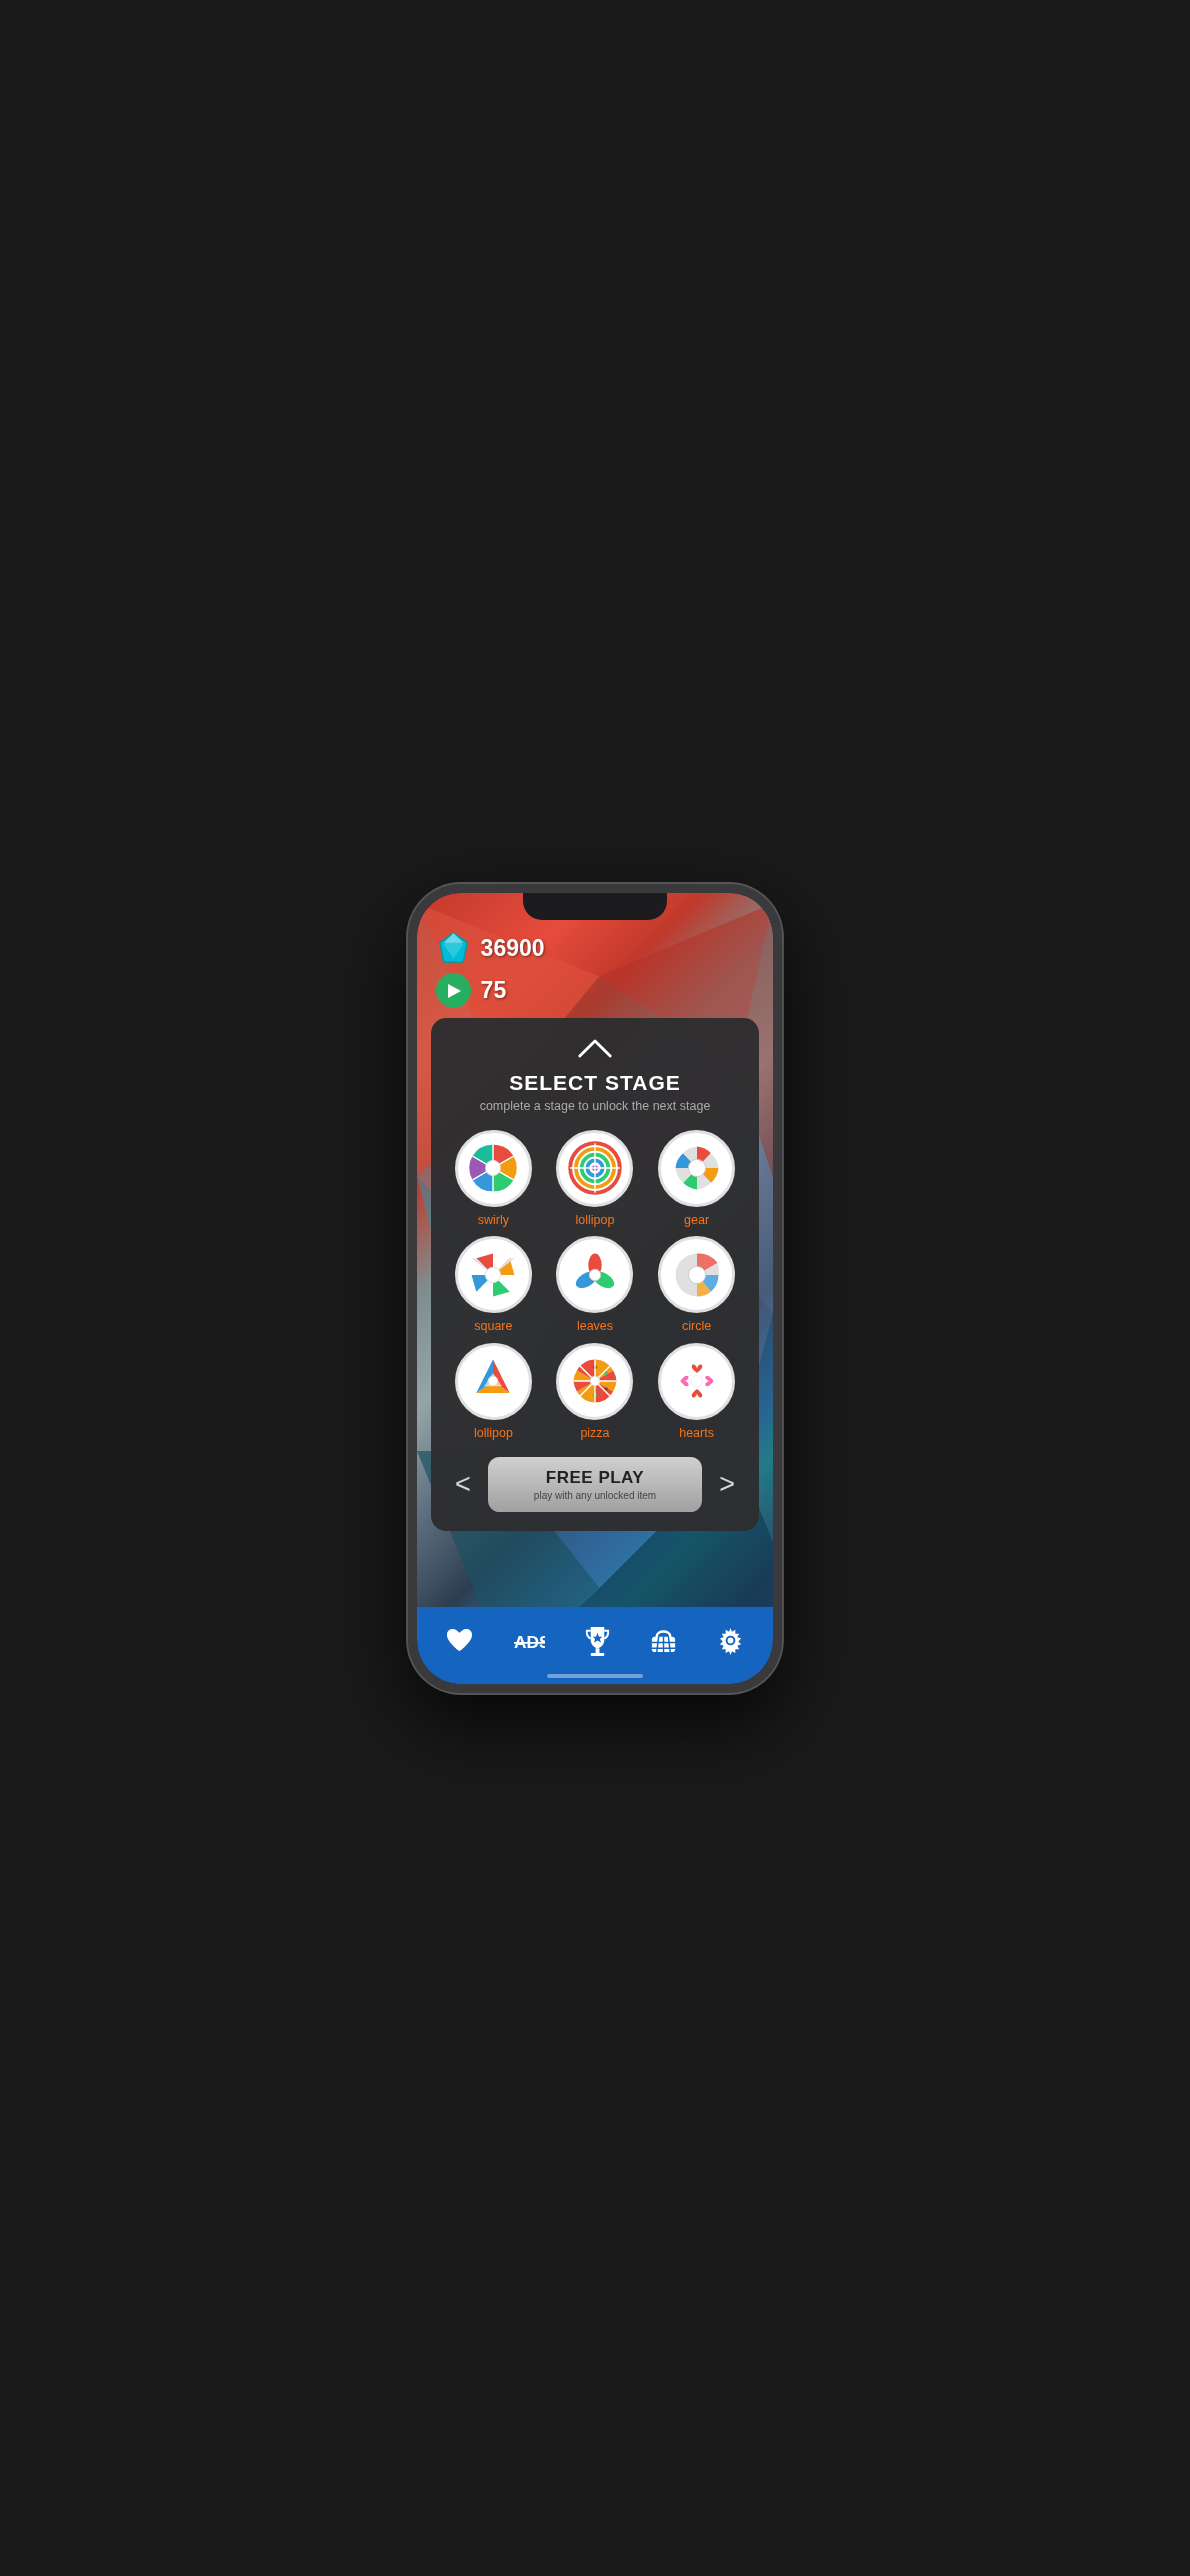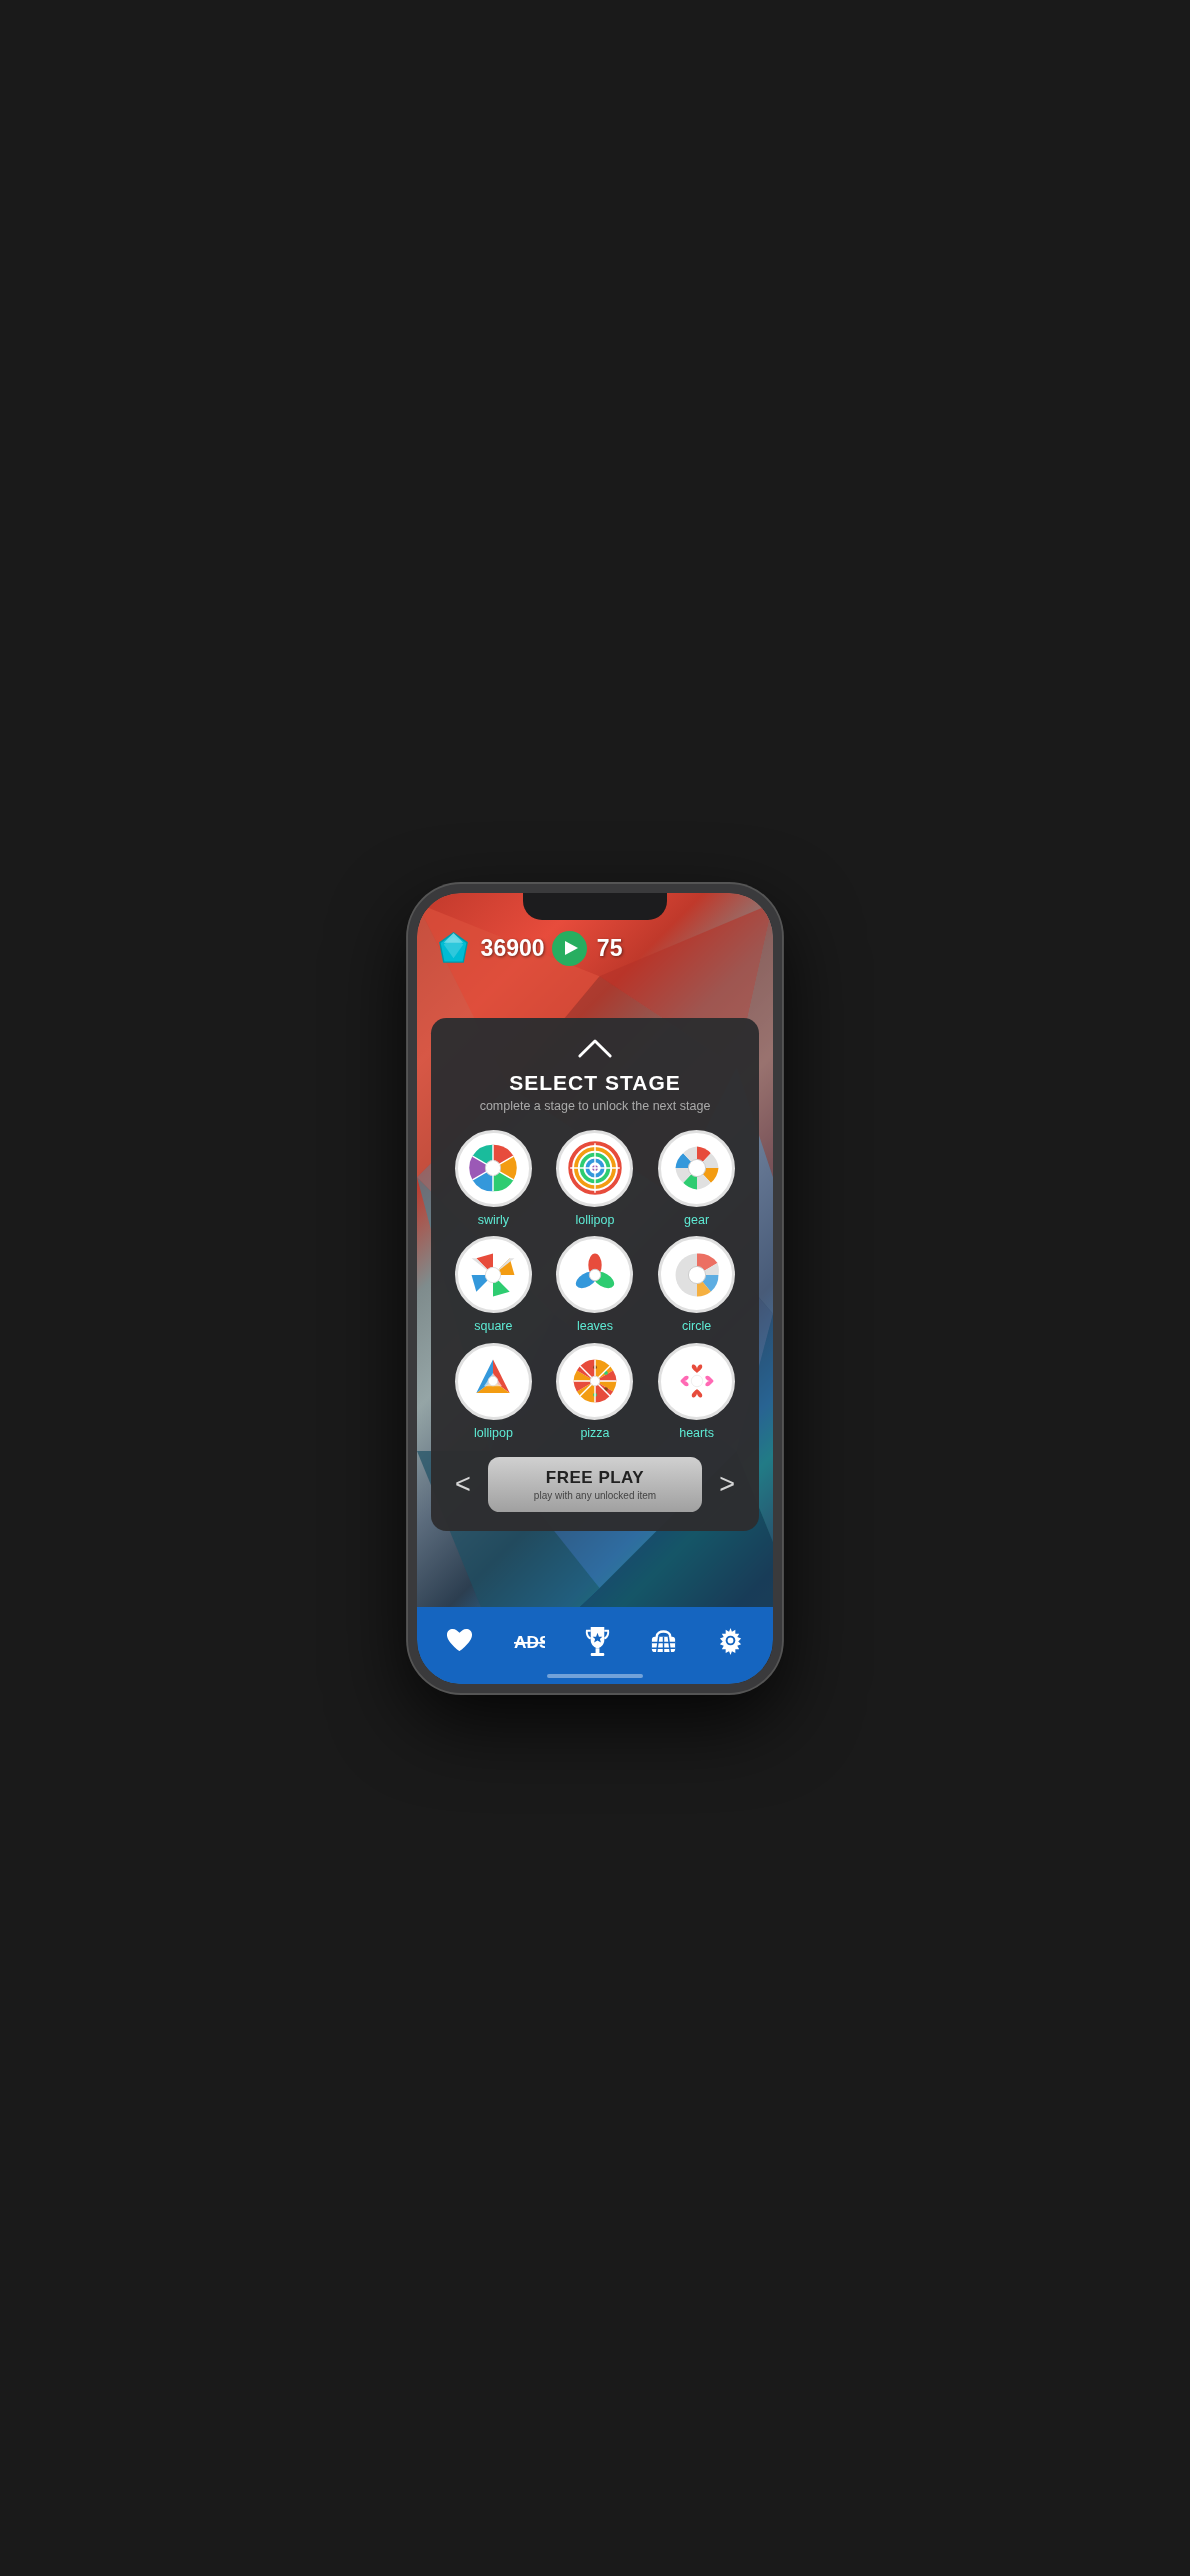--- a/index.html
+++ b/index.html
@@ -71,23 +71,22 @@
       height: 100%;
     }
 
     
     .hud {
       position: absolute;
       top: 38px;
       left: 19px;
       z-index: 10;
       display: flex;
-      flex-direction: row;
+      flex-direction: column;
       gap: 7.7px;
-      align-items: flex-end;
     }
 
     .hud-item {
       display: flex;
       align-items: center;
       gap: 9.6px;
     }
 
     .hud-gem-icon {
       width: 35px;
@@ -178,21 +177,21 @@
       border-radius: 50%;
       border: 3.8px solid #e0e0e0;
       background: white;
       display: flex;
       align-items: center;
       justify-content: center;
       overflow: hidden;
     }
 
     .stage-label {
-      color: #5eead4;
+      color: #f97316;
       font-size: 12.5px;
     }
 
     
     .free-play-row {
       display: flex;
       align-items: center;
       justify-content: center;
       gap: 9.6px;
     }

